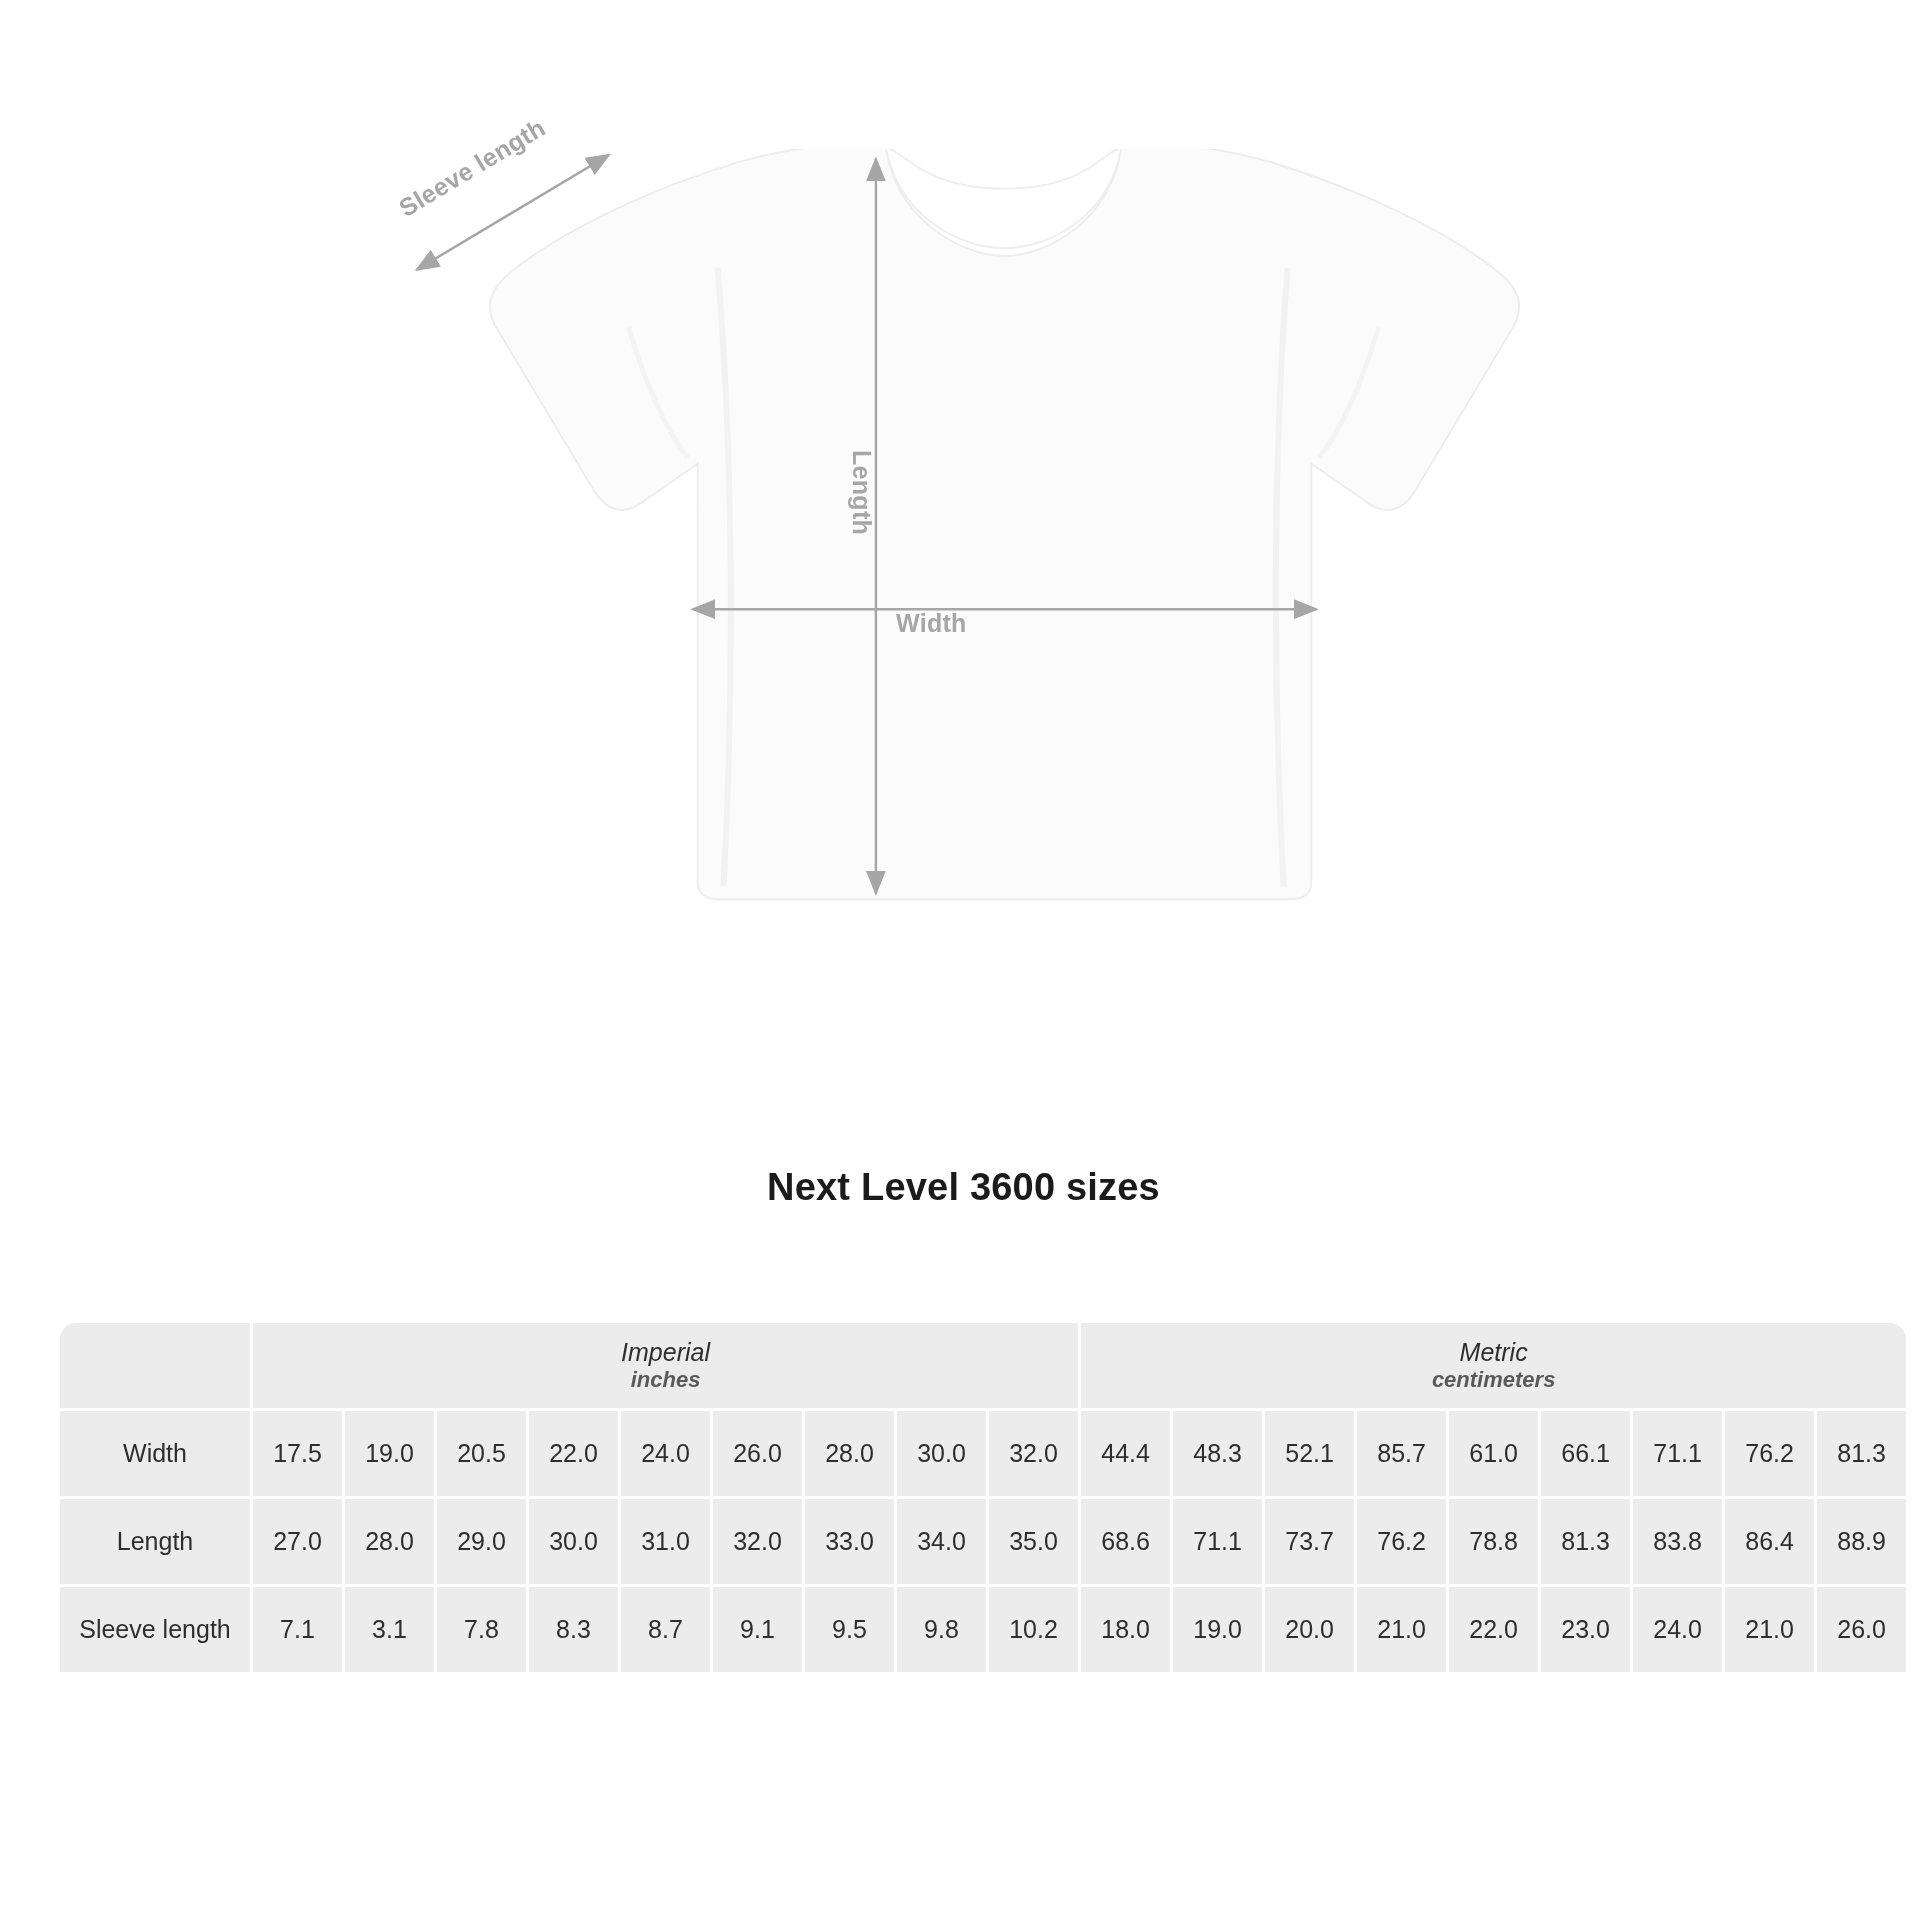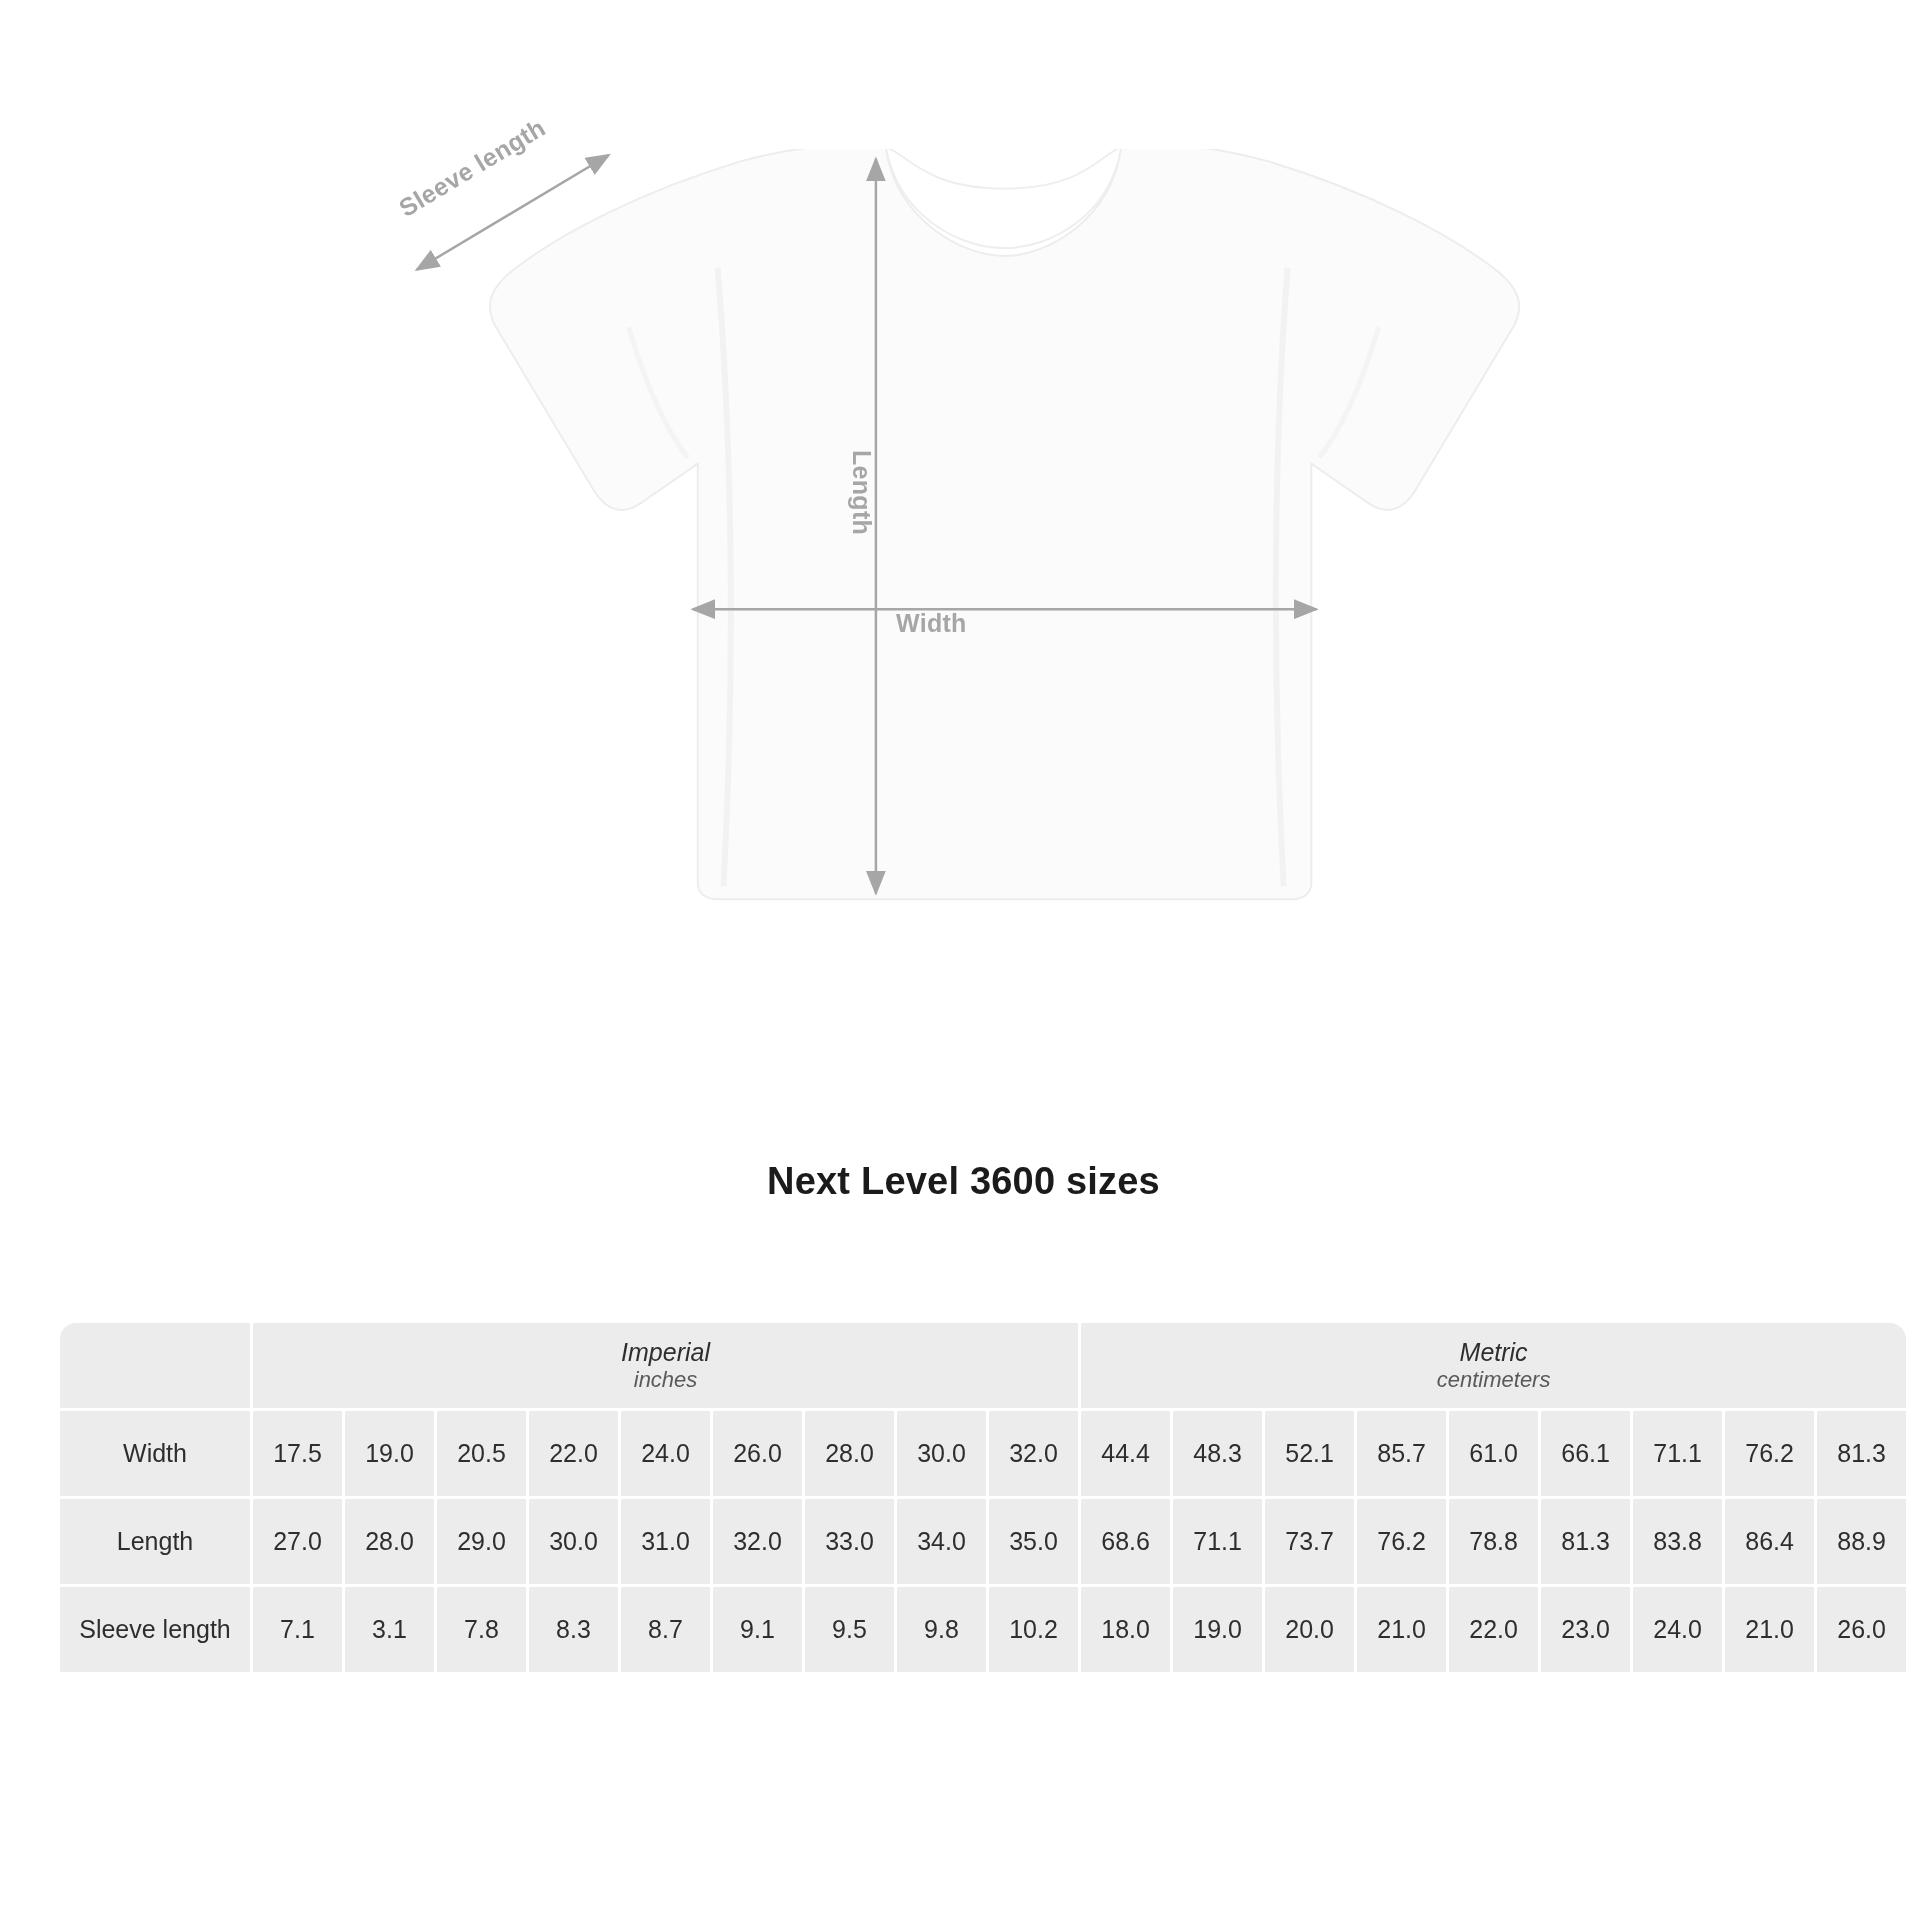--- a/index.html
+++ b/index.html
@@ -63,21 +63,21 @@
     position: absolute;
     left: 0;
     top: 1156px;
     width: 1927px;
     text-align: center;
   }
   .chart-title {
     font-size: 38px;
     font-weight: bold;
     color: #1b1b1b;
-    margin: 4px 0 18px 0;
+    margin: 10px 0 18px 0;
     letter-spacing: 0.2px;
   }
   .chart-note {
     font-size: 24px;
     font-style: italic;
     color: #4a4a4a;
     margin: 0;
   }
 
   
@@ -108,21 +108,21 @@
     font-weight: bold;
     font-style: italic;
     font-size: 31px;
     color: #5a5a5a;
     height: 123px;
   }
   .unit-head .unit-sub {
     display: block;
     font-size: 22px;
     font-style: italic;
-    font-weight: normal;
+    font-weight: bold;
     color: #5a5a5a;
   }
   .corner-cell { background: #ececec; }
   .rowlabel {
     font-weight: bold;
     font-size: 26px;
     color: #2b2b2b;
     width: 190px;
   }
   .sizehead {

